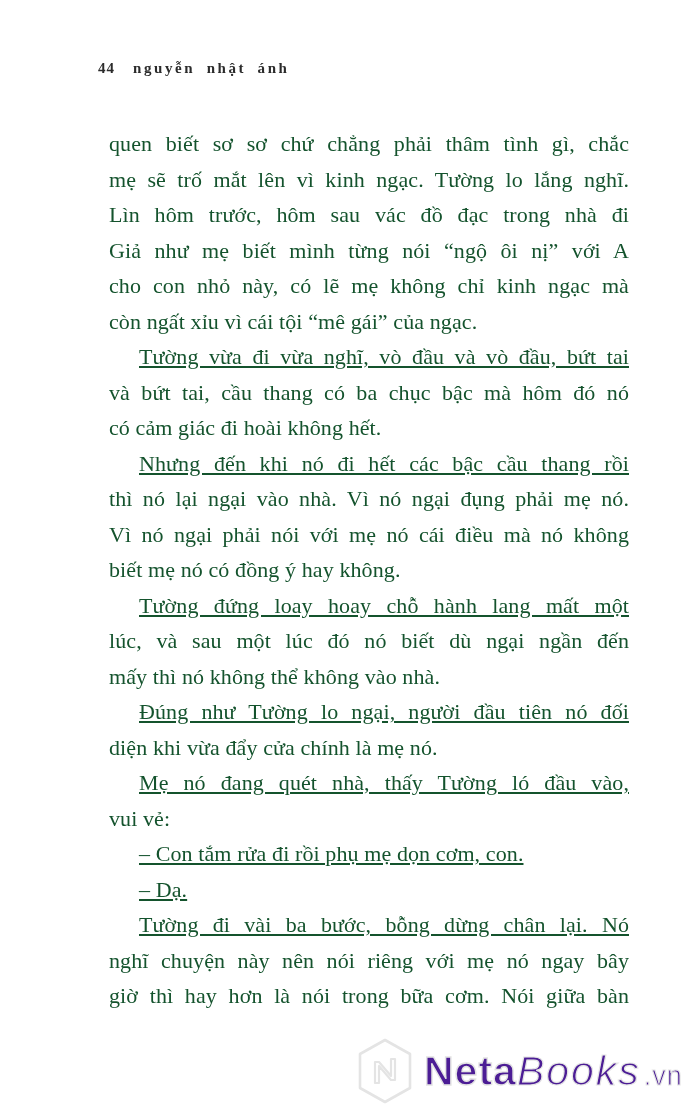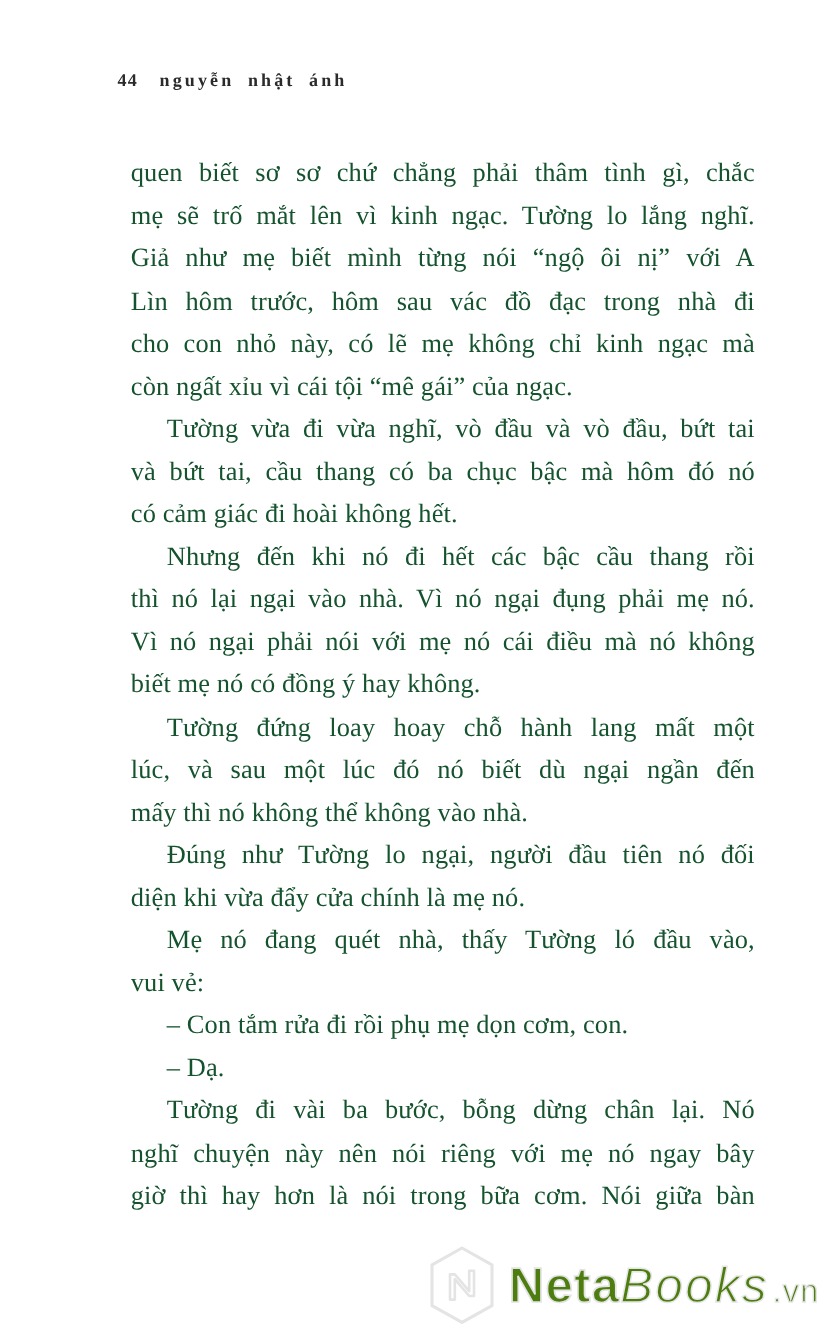--- a/index.html
+++ b/index.html
@@ -49,34 +49,35 @@
     text-align-last: justify;
     white-space: normal;
     overflow: hidden;
     letter-spacing: 0.1px;
   }
   .line.endline {
     text-align-last: left;
   }
   .line.indent {
     text-indent: 30px;
+    text-decoration: underline;
   }
   .watermark {
     position: absolute;
     left: 356px;
     top: 1037px;
     display: flex;
     align-items: center;
     gap: 10px;
   }
   .wm-text {
     font-family: "Liberation Sans", sans-serif;
     font-weight: bold;
     white-space: nowrap;
-    color: #4d7c0f;
+    color: #4c1d95;
     -webkit-text-stroke: 1.4px #e3e3e3;
     display: flex;
     align-items: baseline;
   }
   .wm-neta {
     font-size: 41px;
     letter-spacing: 1px;
   }
   .wm-books {
     font-size: 41px;
@@ -99,22 +100,22 @@
 
 <div class="page">
 
   <div class="header">
     <span class="pagenum">44</span><span class="running">nguyễn nhật ánh</span>
   </div>
 
   <div class="textblock" id="textblock">
       <div class="line">quen biết sơ sơ chứ chẳng phải thâm tình gì, chắc</div>
       <div class="line">mẹ sẽ trố mắt lên vì kinh ngạc. Tường lo lắng nghĩ.</div>
+      <div class="line">Lìn hôm trước, hôm sau vác đồ đạc trong nhà đi</div>
       <div class="line">Giả như mẹ biết mình từng nói “ngộ ôi nị” với A</div>
-      <div class="line">Lìn hôm trước, hôm sau vác đồ đạc trong nhà đi</div>
       <div class="line">cho con nhỏ này, có lẽ mẹ không chỉ kinh ngạc mà</div>
       <div class="line endline">còn ngất xỉu vì cái tội “mê gái” của ngạc.</div>
       <div class="line indent">Tường vừa đi vừa nghĩ, vò đầu và vò đầu, bứt tai</div>
       <div class="line">và bứt tai, cầu thang có ba chục bậc mà hôm đó nó</div>
       <div class="line endline">có cảm giác đi hoài không hết.</div>
       <div class="line indent">Nhưng đến khi nó đi hết các bậc cầu thang rồi</div>
       <div class="line">thì nó lại ngại vào nhà. Vì nó ngại đụng phải mẹ nó.</div>
       <div class="line">Vì nó ngại phải nói với mẹ nó cái điều mà nó không</div>
       <div class="line endline">biết mẹ nó có đồng ý hay không.</div>
       <div class="line indent">Tường đứng loay hoay chỗ hành lang mất một</div>

